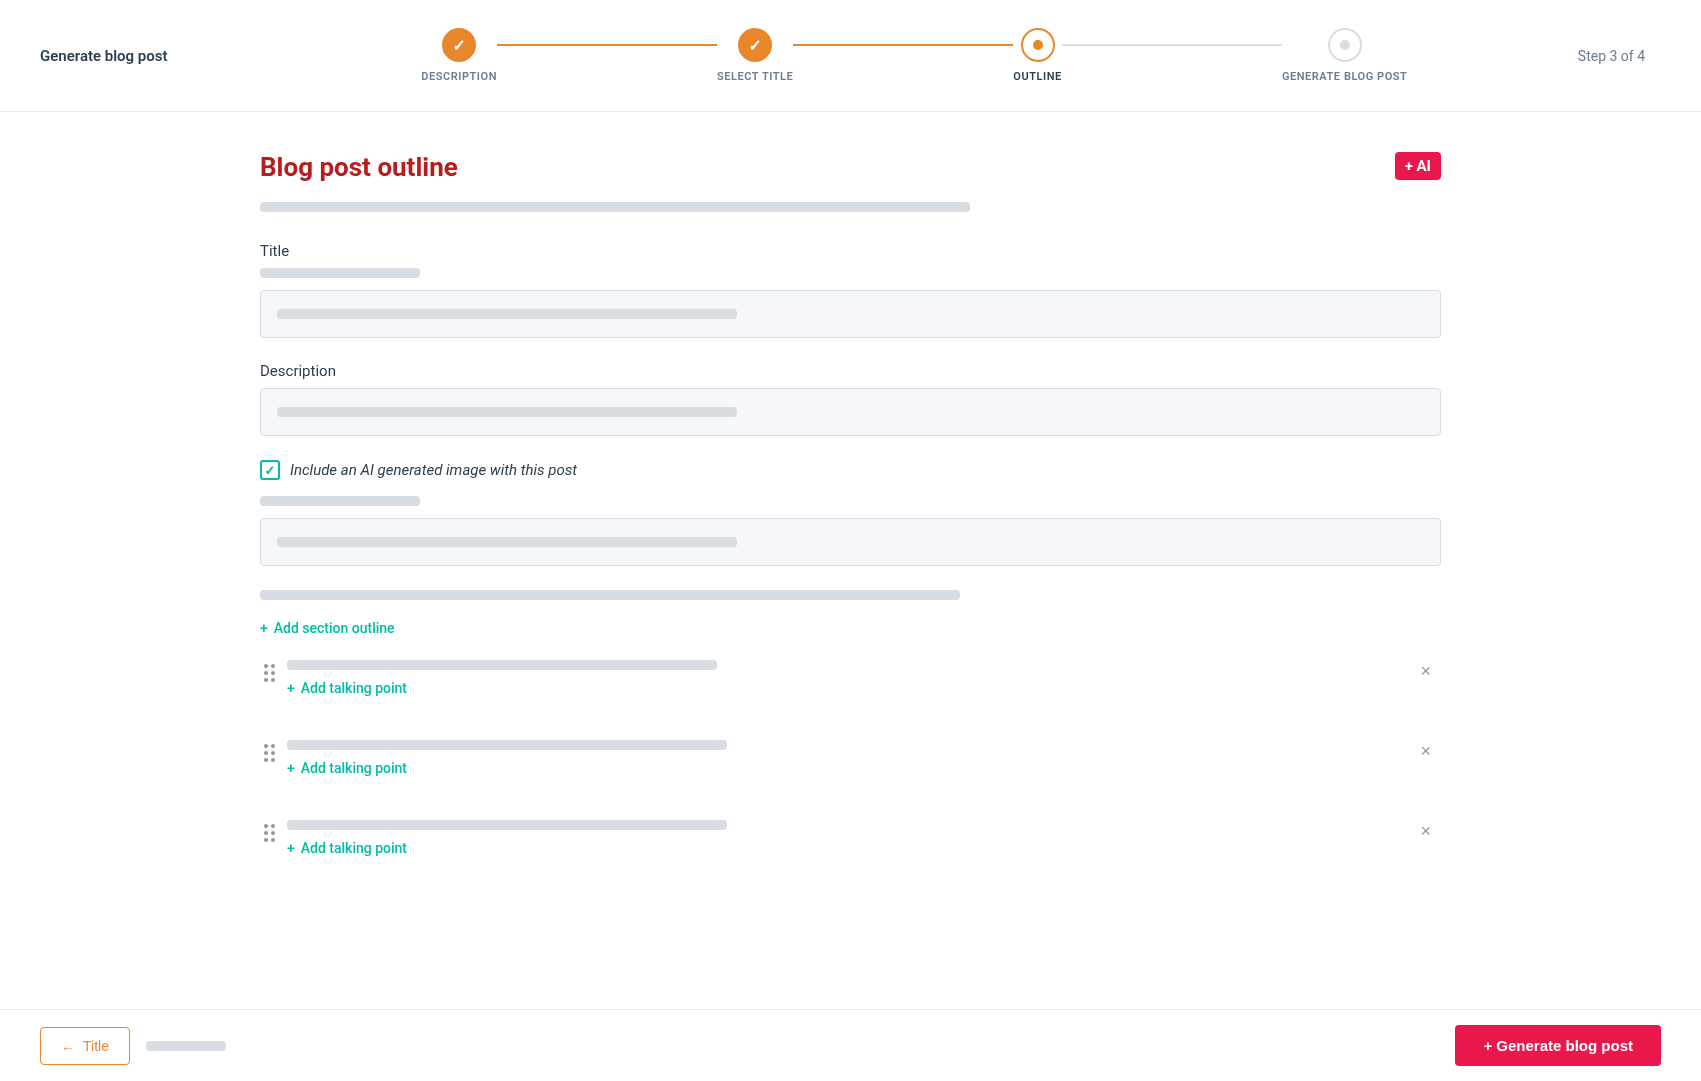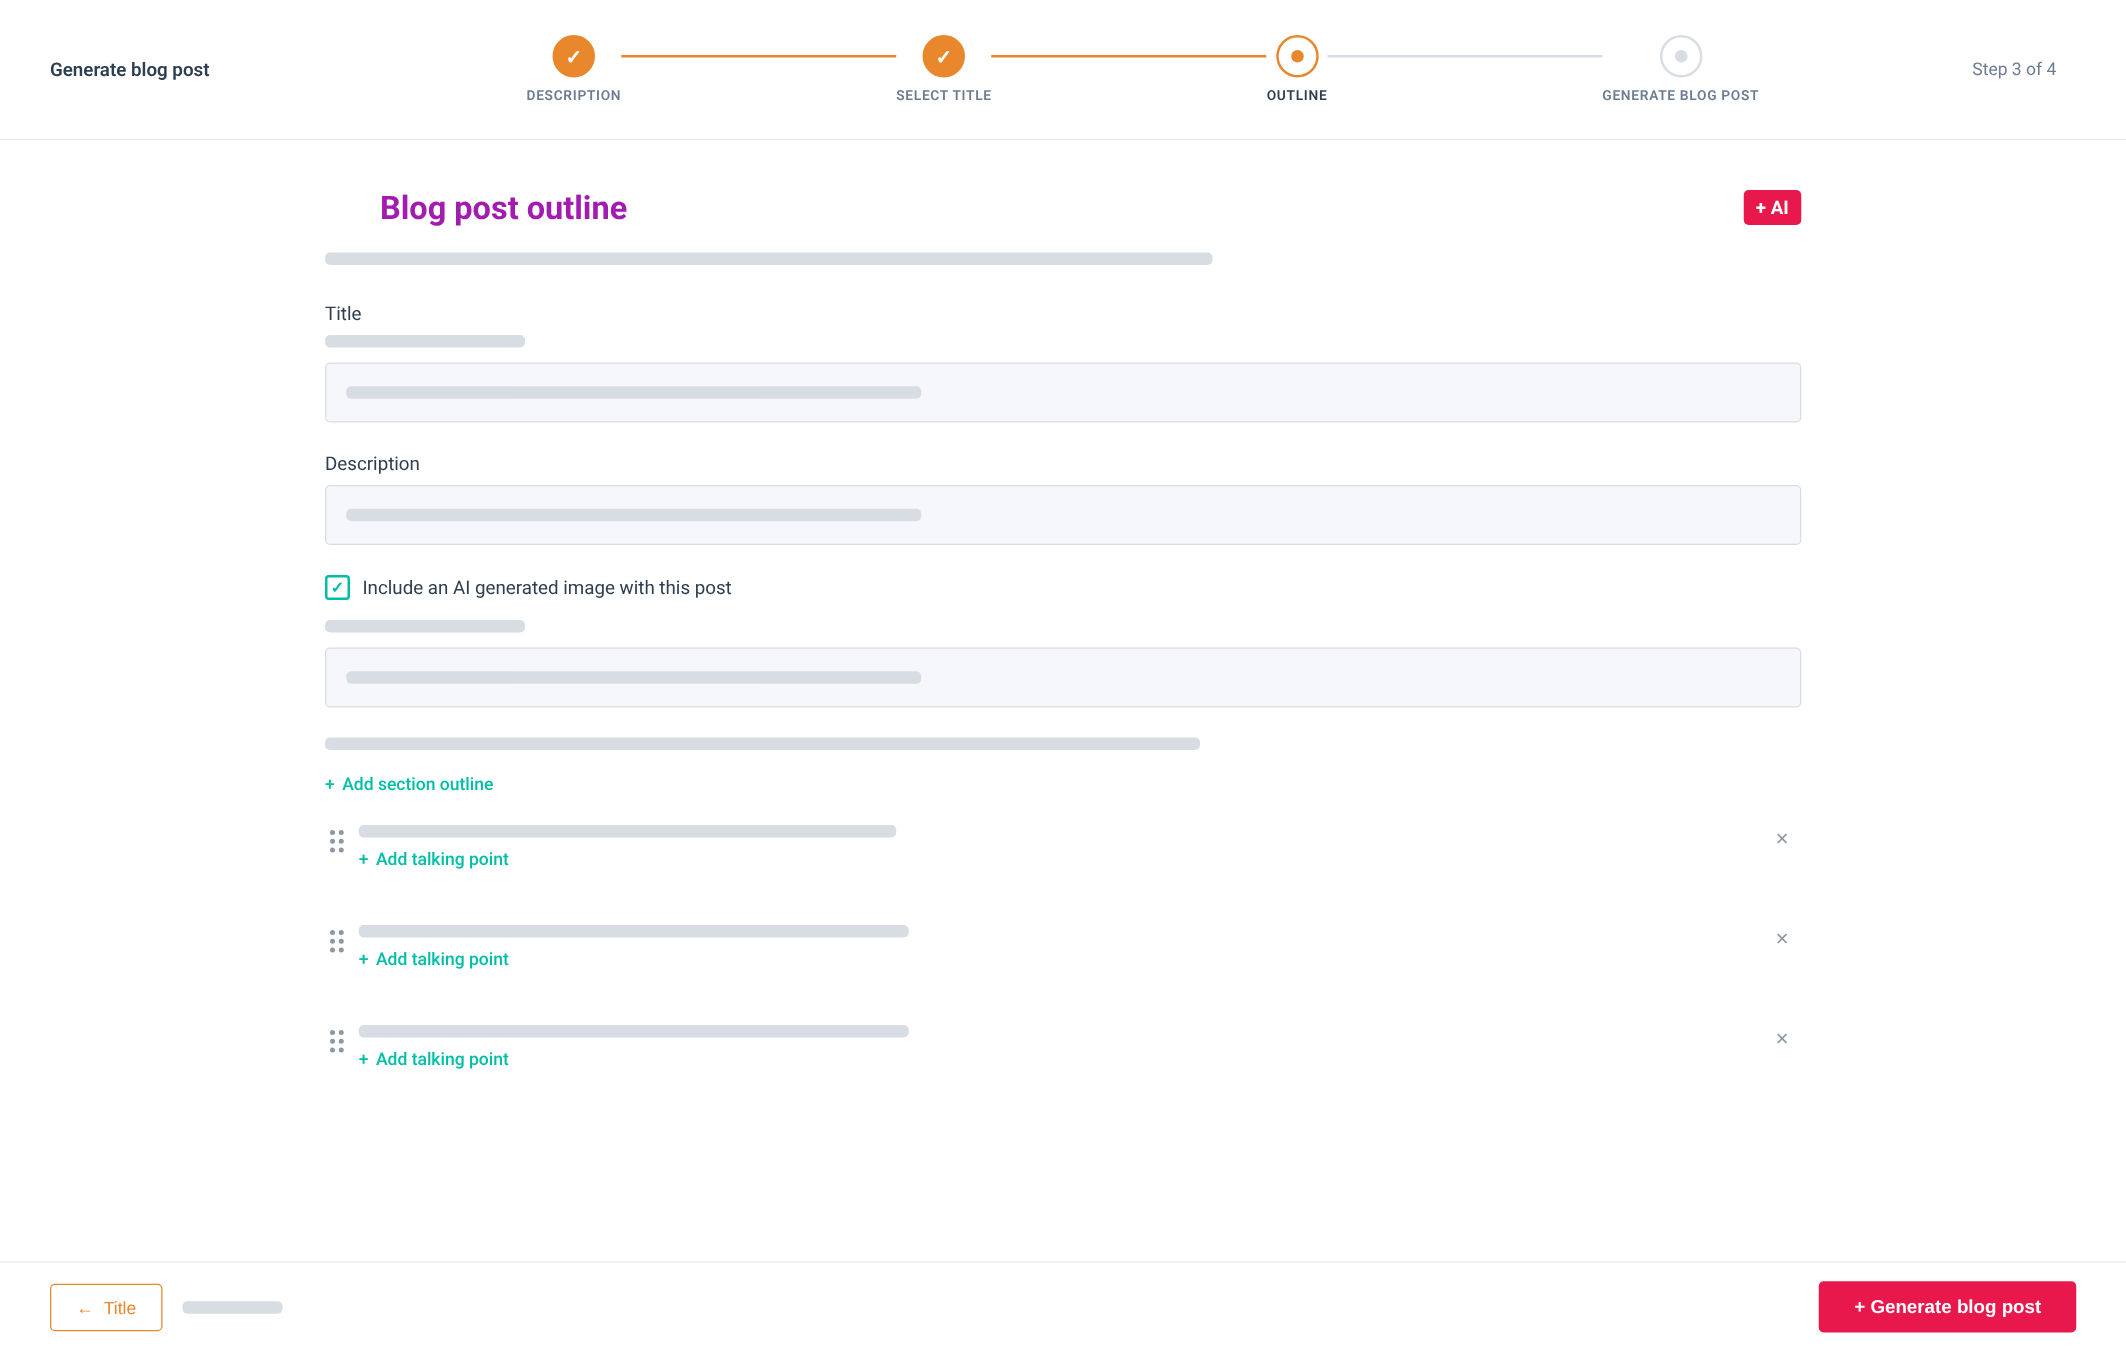--- a/index.html
+++ b/index.html
@@ -129,22 +129,21 @@
     .page-header {
       display: flex;
       align-items: flex-start;
       justify-content: space-between;
       margin-bottom: 20px;
     }
 
     .page-title {
       font-size: 26px;
       font-weight: 700;
-      color: #a21caf;
-      margin-left: 44px;
+      color: #b91c1c;
     }
 
     .ai-badge {
       background: #e8184d;
       color: #fff;
       font-size: 15px;
       font-weight: 700;
       padding: 5px 10px;
       border-radius: 4px;
       display: flex;
@@ -215,20 +214,21 @@
 
     .custom-checkbox .checkmark {
       color: #00bda5;
       font-size: 13px;
       font-weight: bold;
     }
 
     .checkbox-label {
       font-size: 15px;
       color: #2d3e50;
+      font-style: italic;
     }
 
     
     .section-divider {
       width: 700px;
       height: 10px;
       background: #d8dde4;
       border-radius: 4px;
       margin-bottom: 20px;
     }

